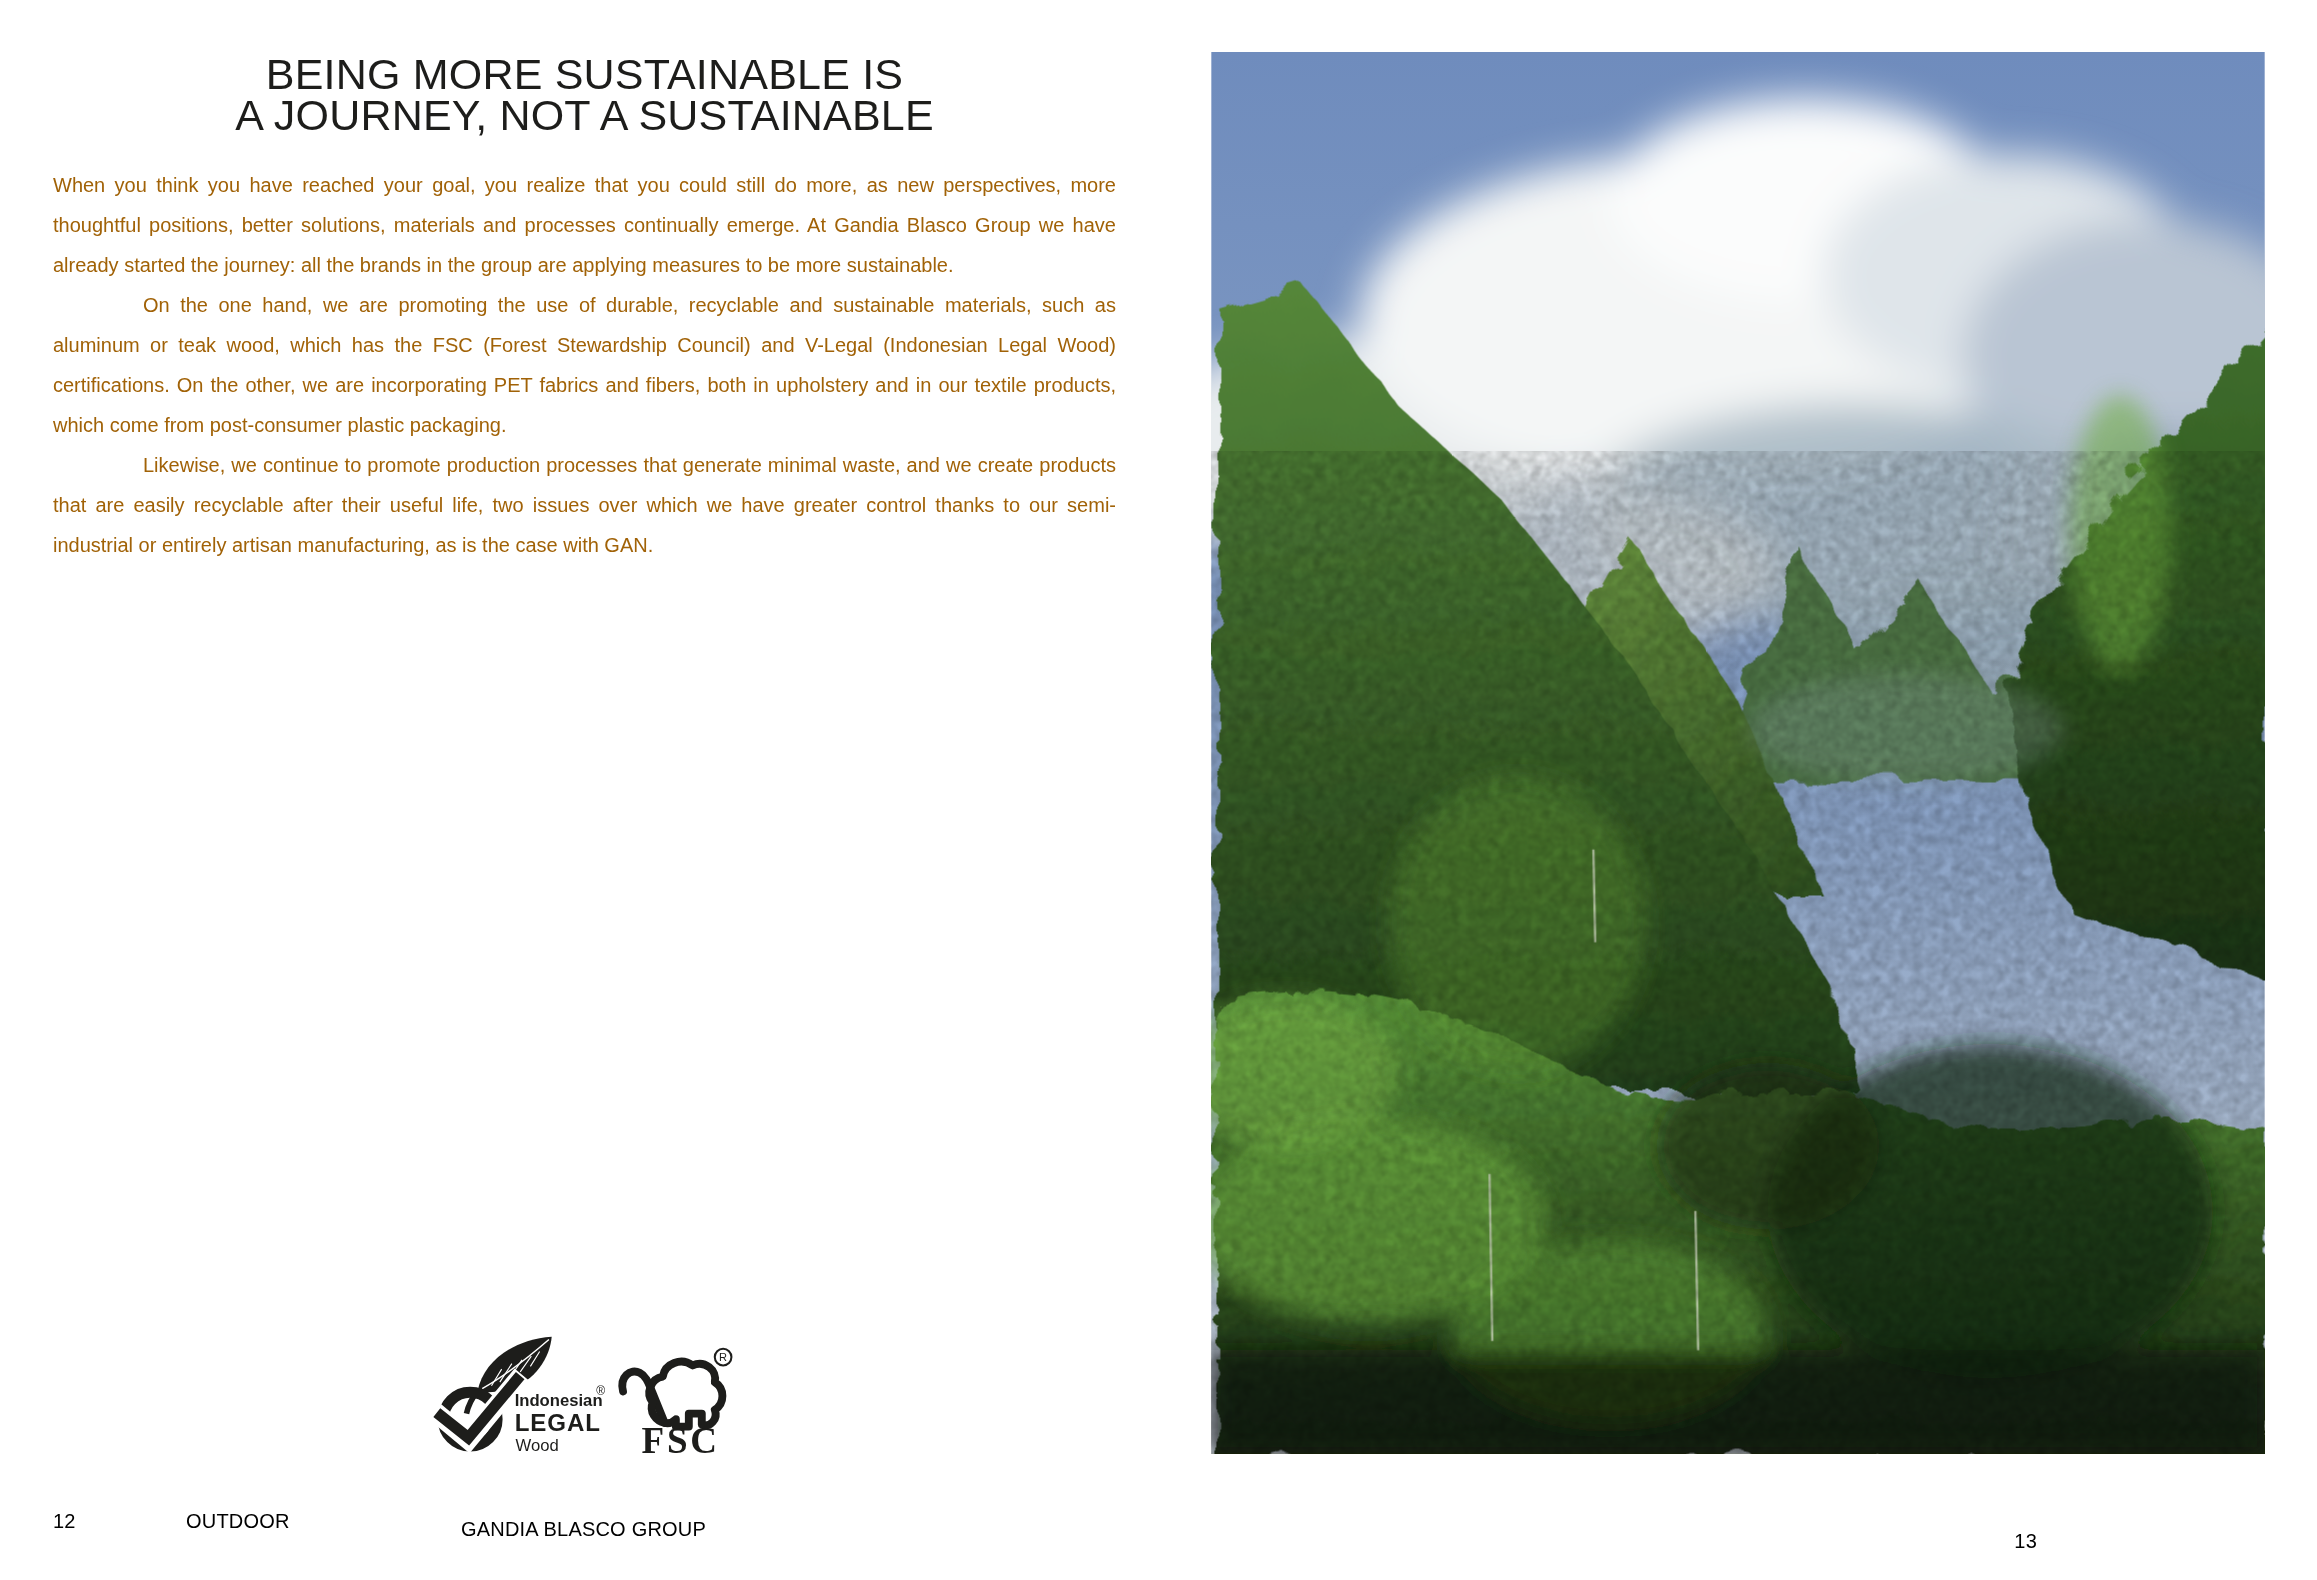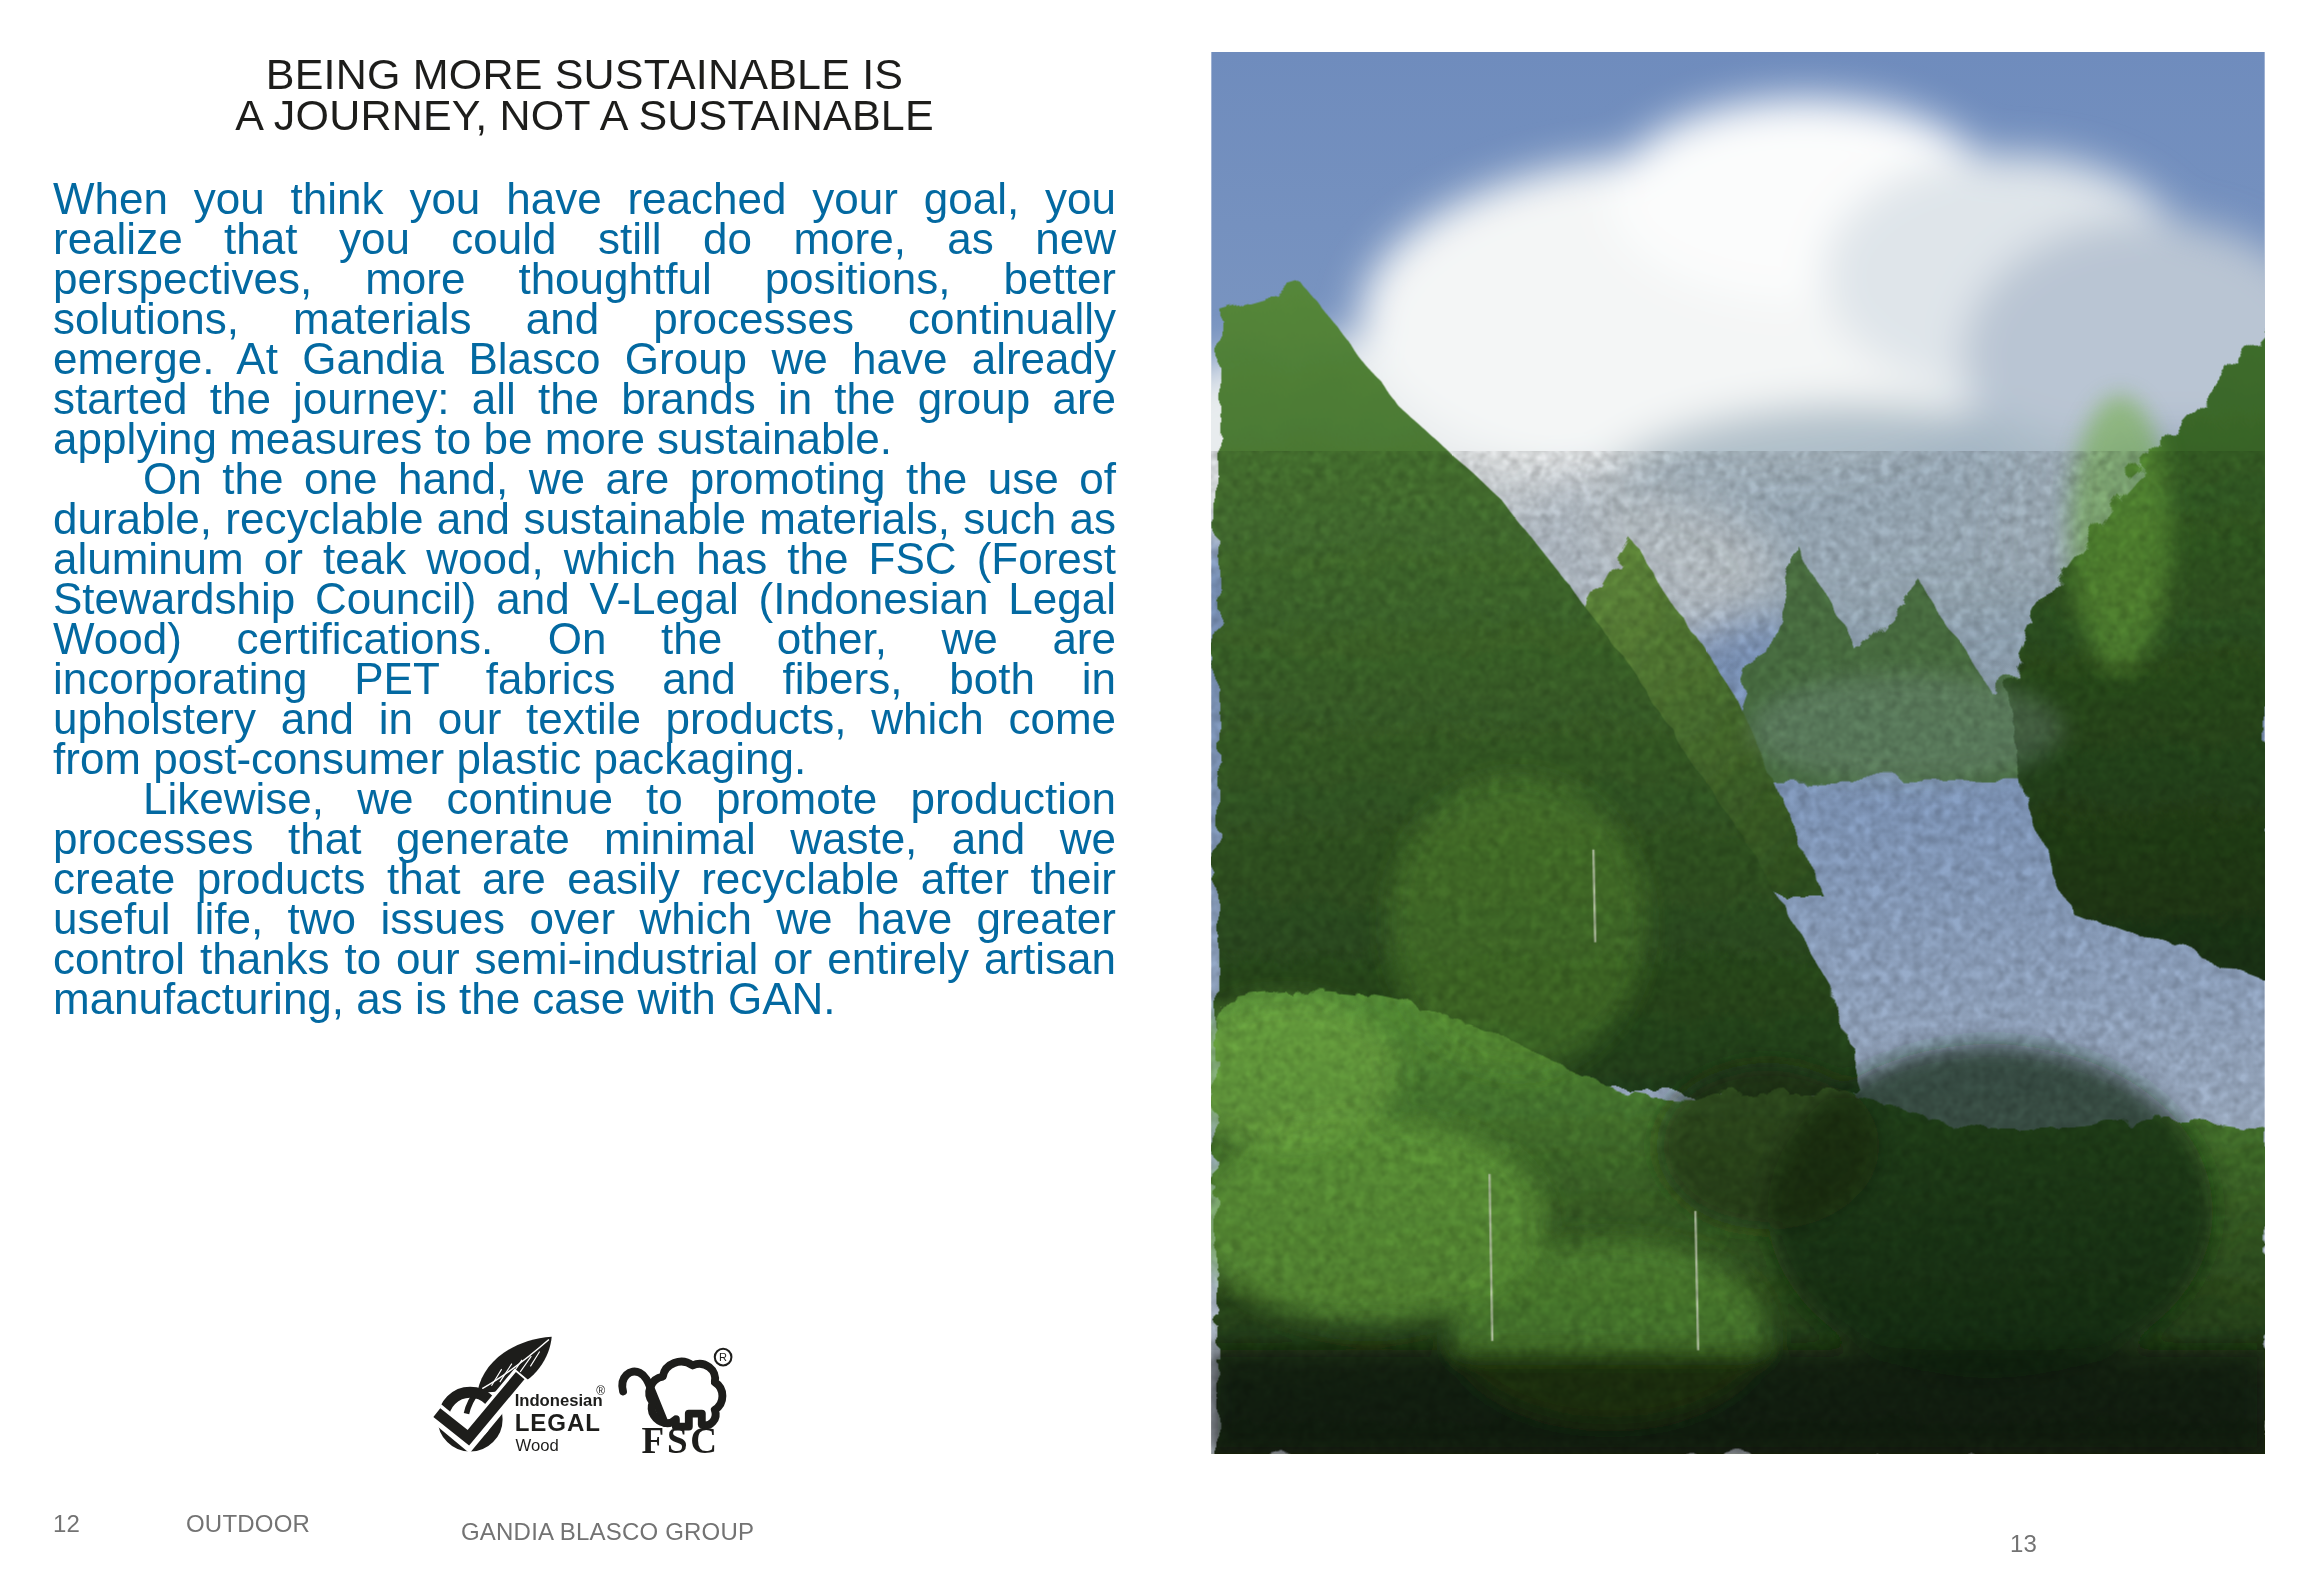--- a/index.html
+++ b/index.html
@@ -4,27 +4,27 @@
 <style>
   html,body{margin:0;padding:0;}
   body{
     width:2318px;height:1581px;background:#ffffff;position:relative;overflow:hidden;
     font-family:"Liberation Sans","DejaVu Sans",sans-serif;color:#1d1d1b;
   }
   .page{position:absolute;inset:0;}
   
   .text-col{position:absolute;left:53px;top:54px;width:1063px;}
   .headline{font-size:43px;line-height:41px;text-align:center;letter-spacing:0.2px;color:#1d1d1b;}
-  .bodycopy{margin-top:43px;font-size:44px;line-height:40px;text-align:justify;color:#0369a1;}
+  .bodycopy{margin-top:29px;font-size:20px;line-height:40px;text-align:justify;color:#a16207;}
   .bodycopy p{margin:0;}
   .bodycopy p + p{text-indent:90px;}
   
   .certs{position:absolute;left:422px;top:1332px;width:315px;height:128px;}
   
-  .footer{position:absolute;left:0;top:1510px;width:2080px;height:28px;font-size:24px;letter-spacing:0.2px;color:#737373;}
+  .footer{position:absolute;left:0;top:1510px;width:2080px;height:28px;font-size:20px;letter-spacing:0.2px;color:#000000;}
   .footer .pg-left{position:absolute;left:53px;top:0;}
   .footer .section{position:absolute;left:186px;top:0;text-align:right;}
   .footer .brand{position:absolute;left:461px;top:8px;}
   .footer .pg-right{position:absolute;right:43px;top:0;margin-top:20px;}
   
   .photo{position:absolute;left:1211px;top:52px;width:1054px;height:1402px;display:block;}
 </style>
 </head>
 <body>
 

